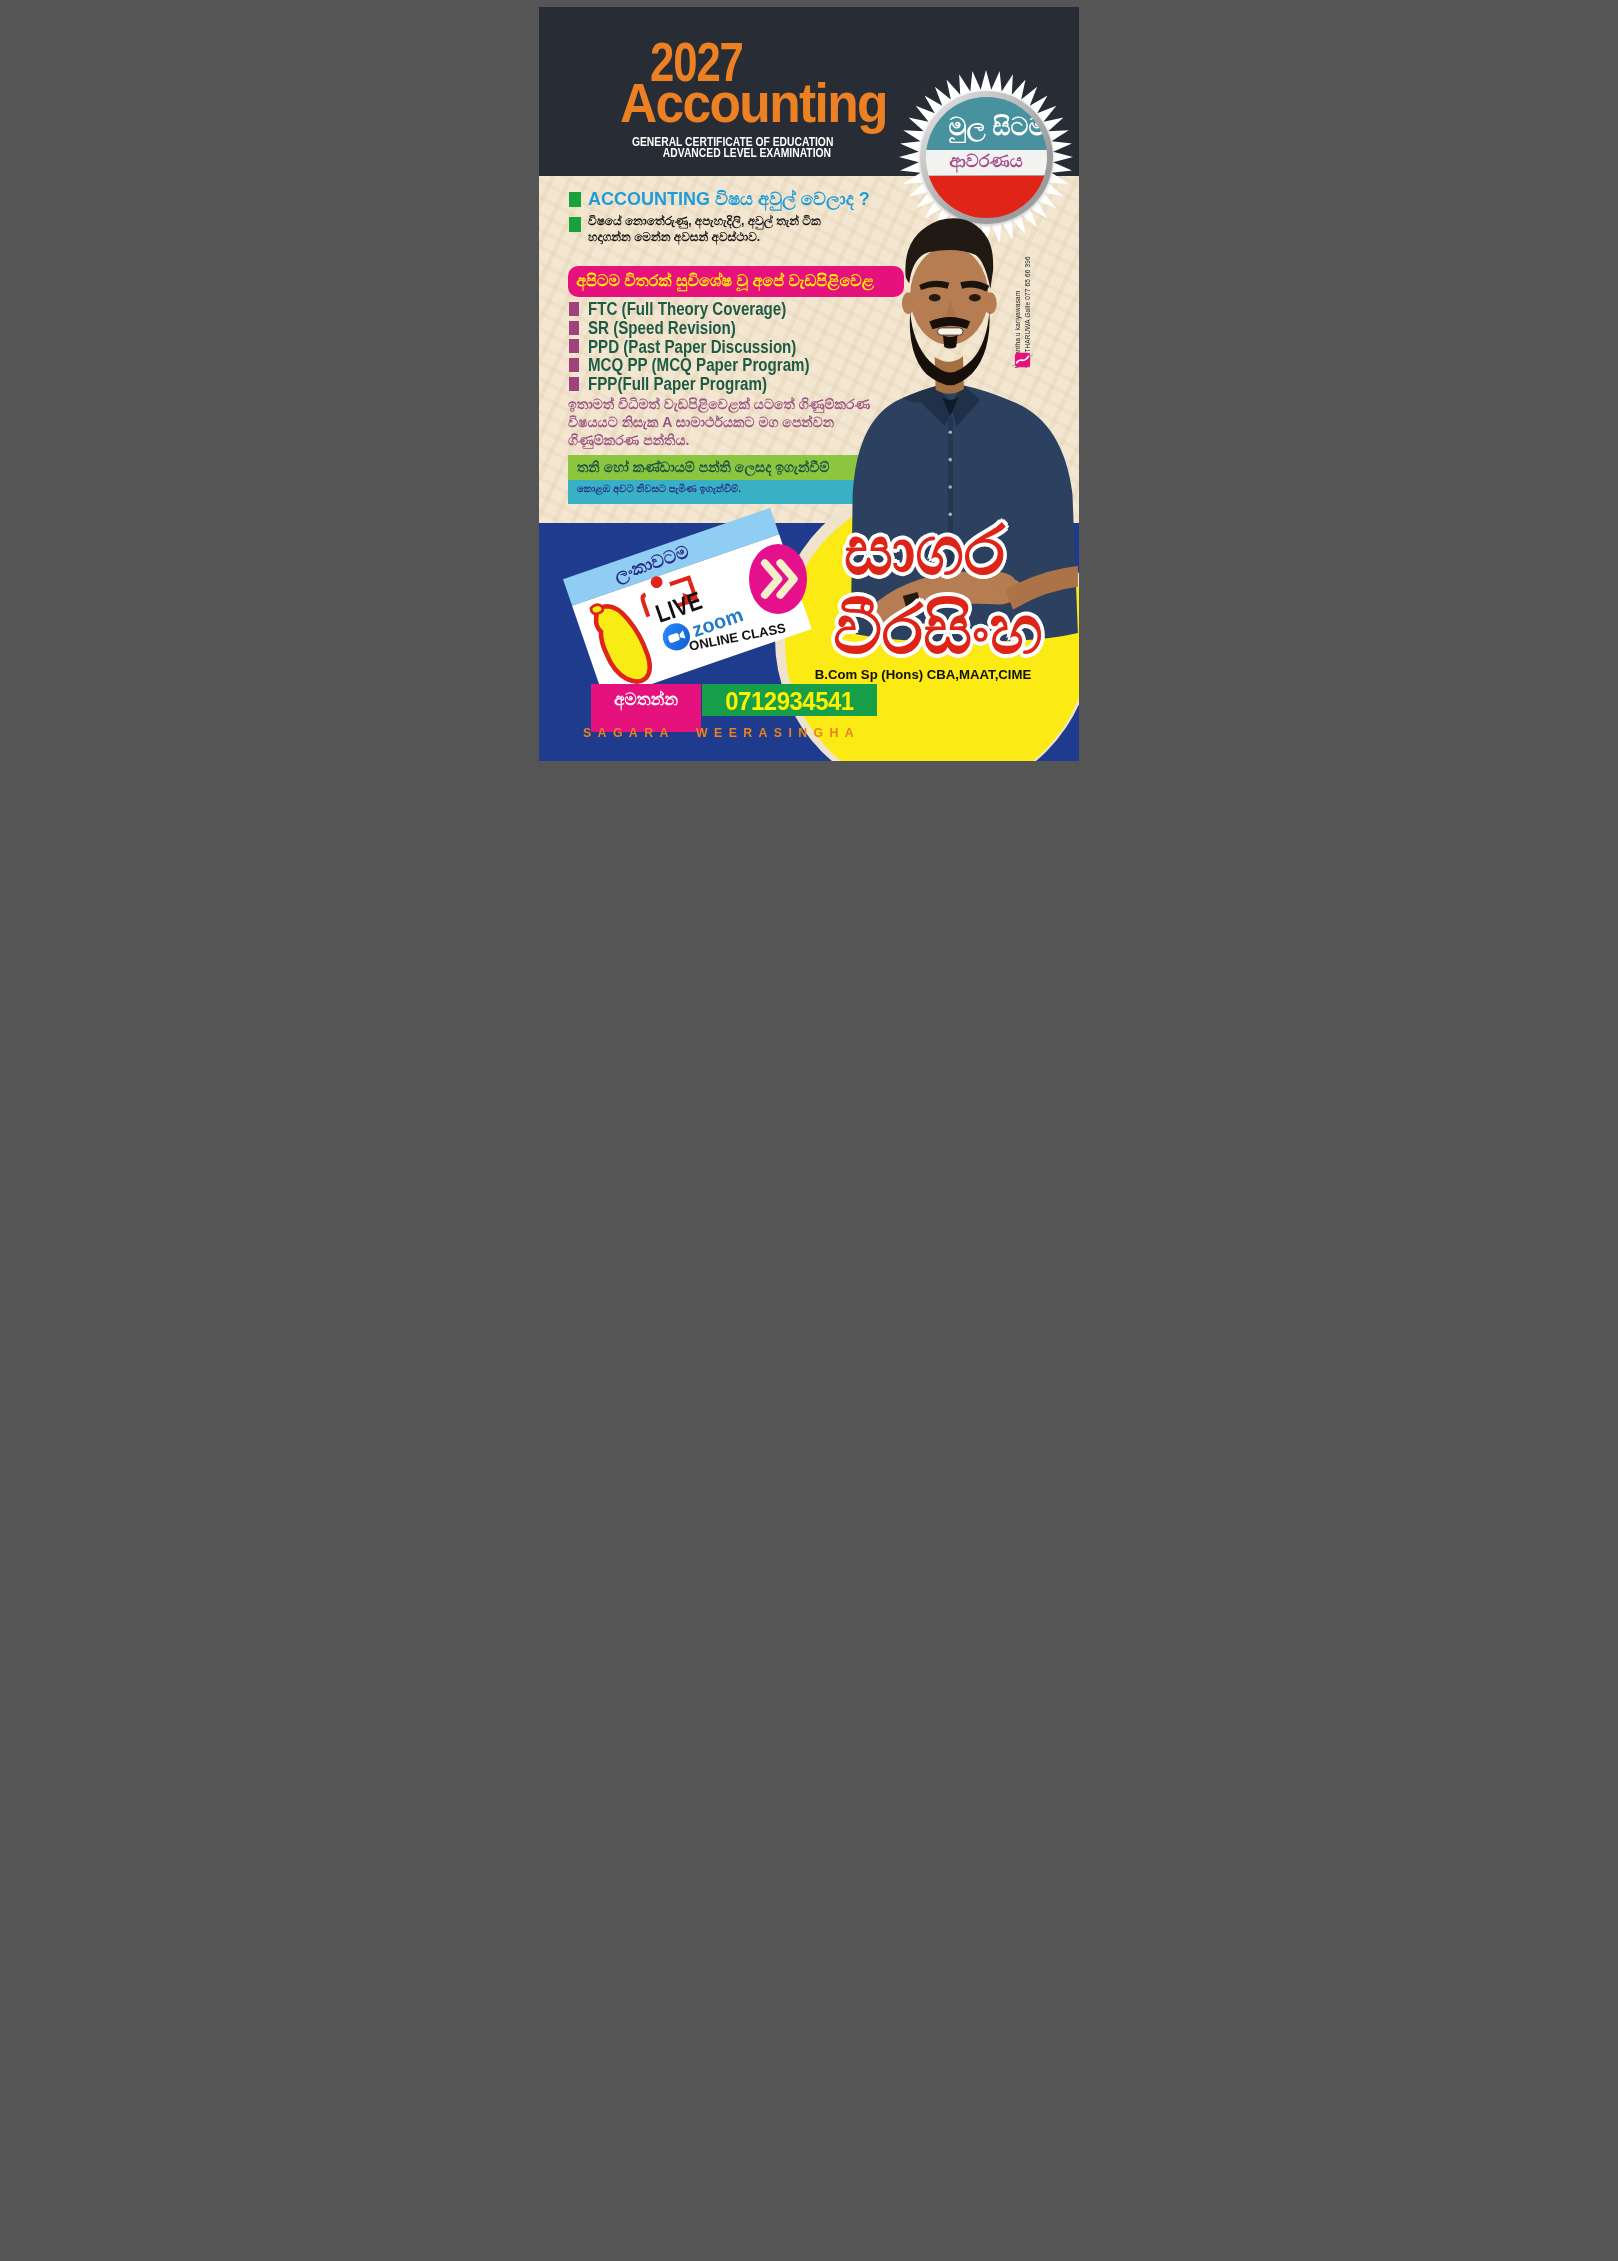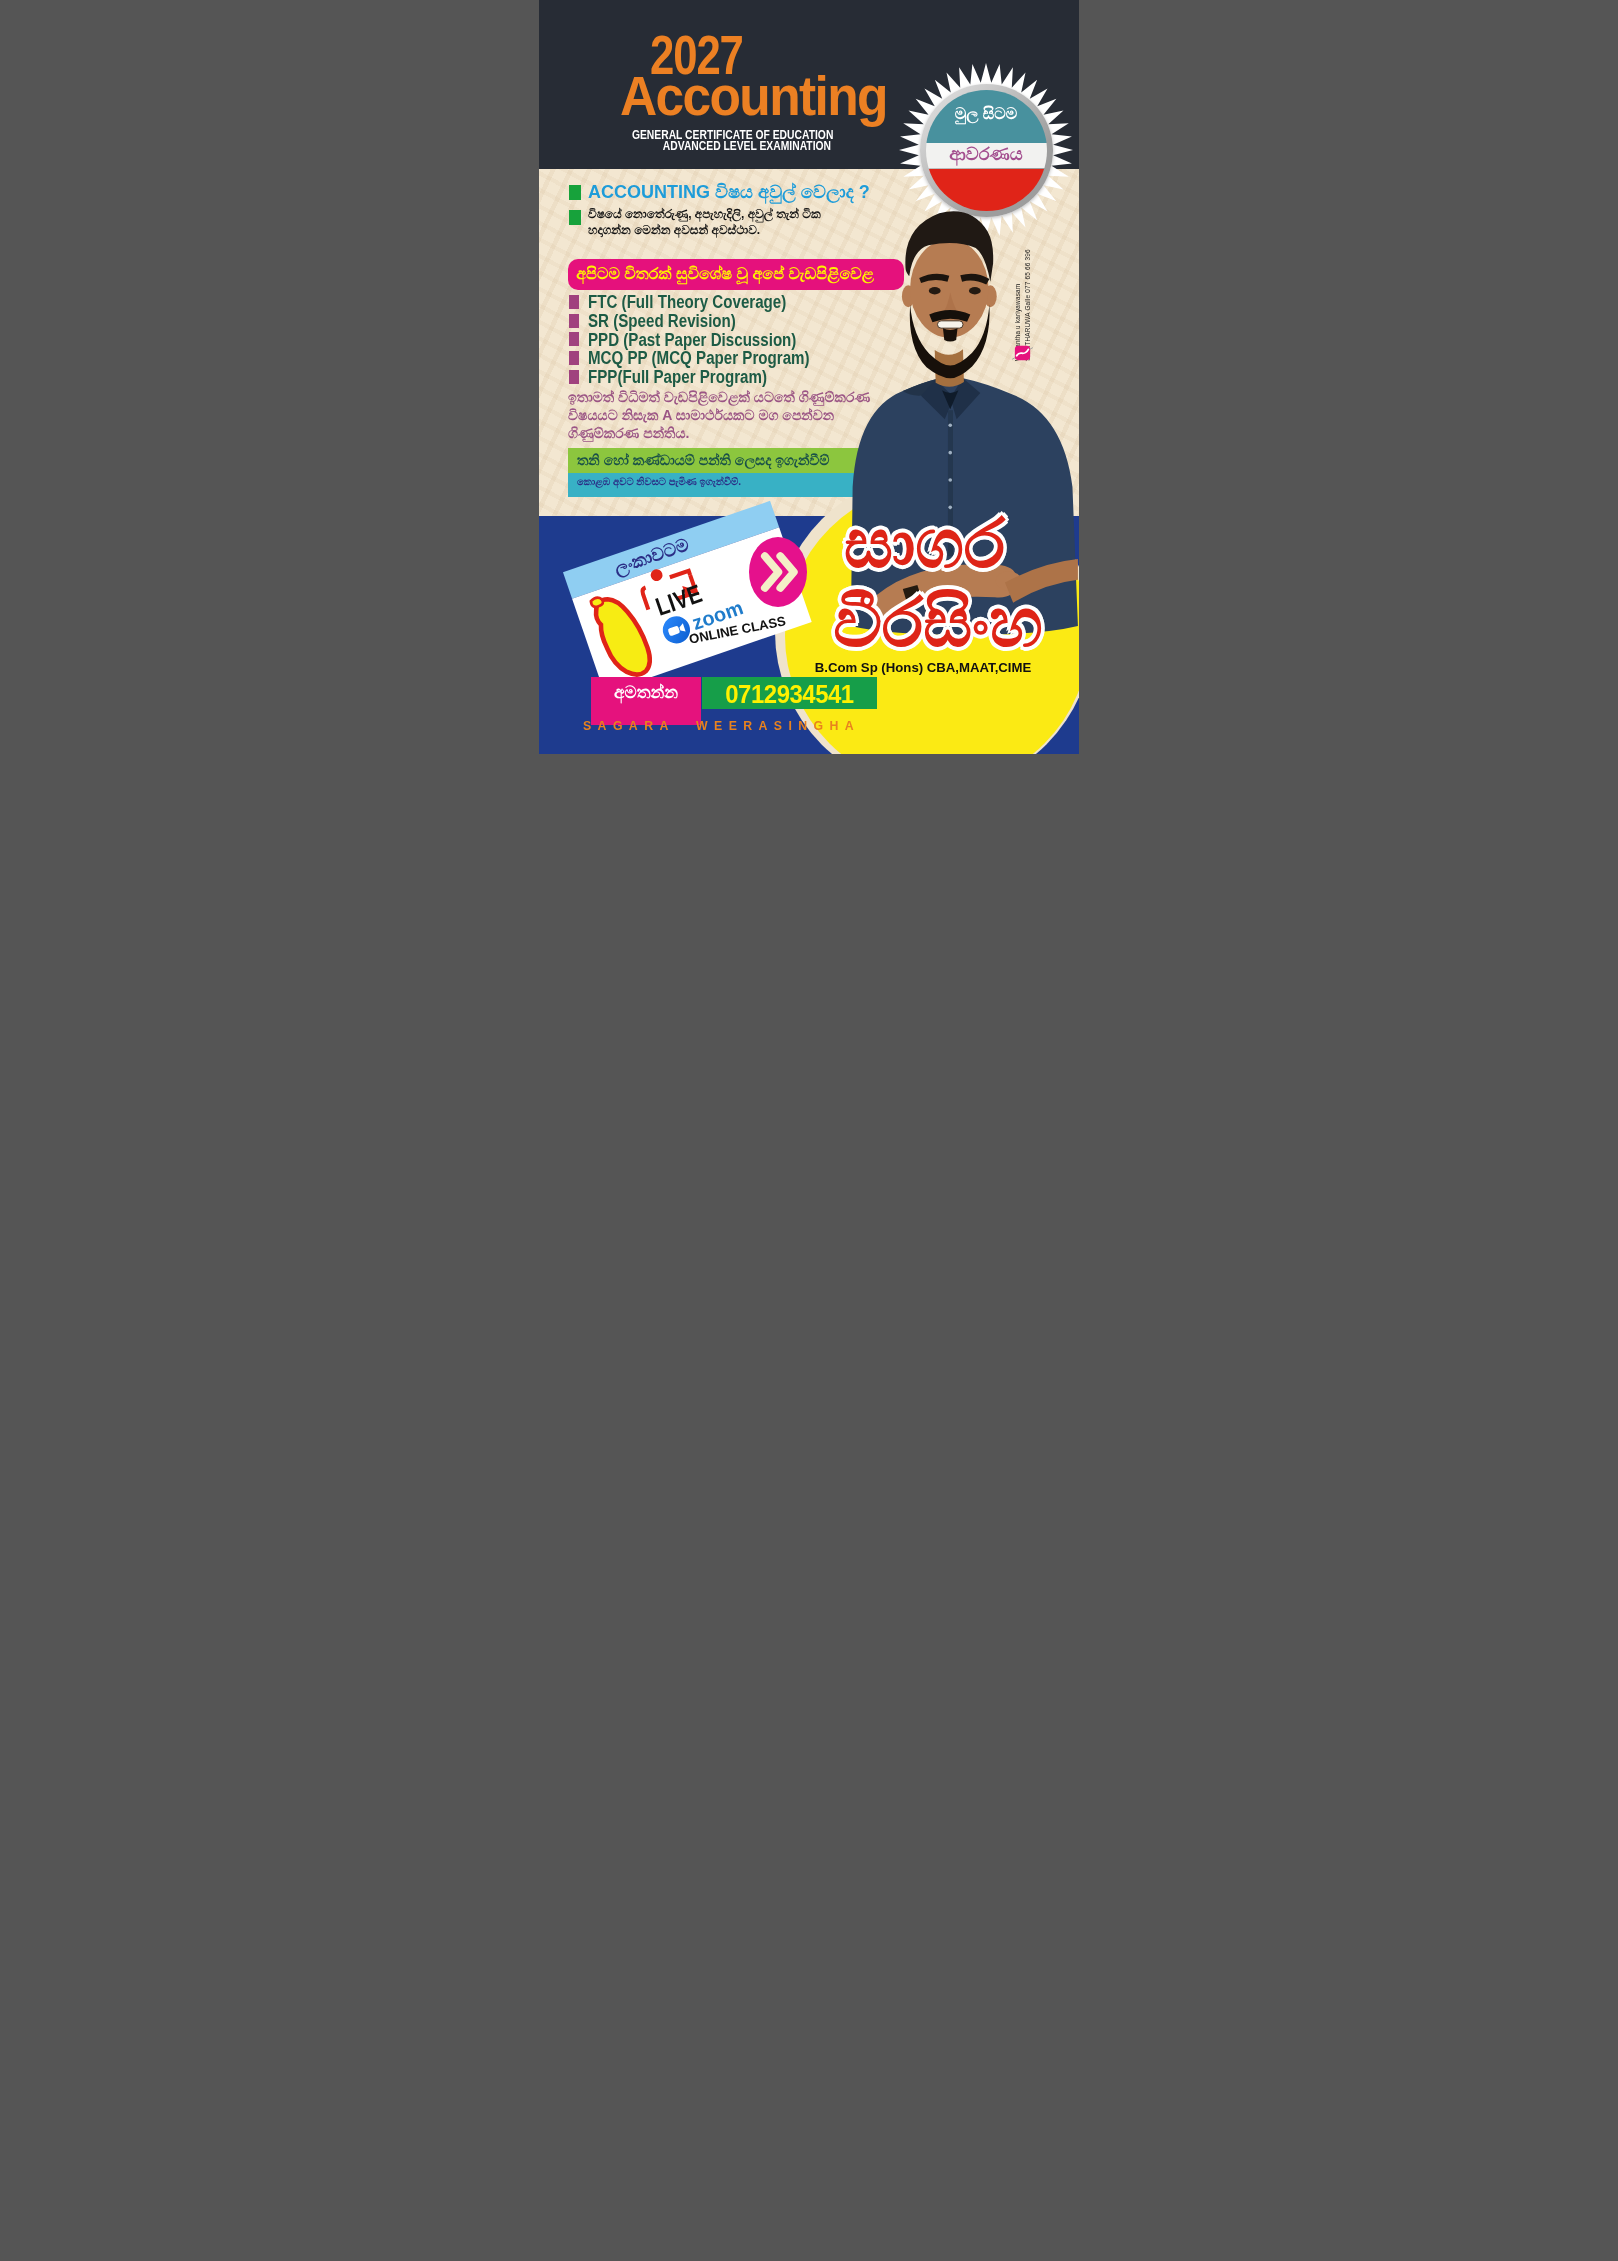--- a/index.html
+++ b/index.html
@@ -1,17 +1,17 @@
 <!DOCTYPE html>
 <html style="font-size:7.3px"><head>
 <meta charset="utf-8">
 <style>
   html,body{margin:0;padding:0;background:#555;}
   #page{
-    position:relative;width:540px;height:754px;margin:0 auto;overflow:hidden;
+    position:relative;width:540px;height:754px;margin:7px auto;overflow:hidden;
     font-family:"Liberation Sans",sans-serif;
     background:
       repeating-linear-gradient(115deg, rgba(201,172,132,.14) 0 4.6px, rgba(0,0,0,0) 4.6px 16.4px),
       repeating-linear-gradient(28deg, rgba(201,172,132,.10) 0 4.1px, rgba(0,0,0,0) 4.1px 14.6px),
       #F3E7D1;
   }
   .abs{position:absolute;}
   
   .header{left:0;top:0;width:540px;height:169px;background:#272C35;}
   .year{left:111px;top:27px;font-size:56px;font-weight:bold;color:#EC8023;line-height:1;
@@ -22,22 +22,22 @@
        font-size:12.3px;line-height:10.5px;transform:scaleX(.84);transform-origin:right top;white-space:nowrap;}
   
   .badge{left:360px;top:63px;width:174px;height:174px;}
   .badge svg{position:absolute;left:0;top:0;}
   .badge-ring{position:absolute;left:20.5px;top:20.5px;width:133px;height:133px;border-radius:50%;
       background:linear-gradient(135deg,#e8e8e8,#9d9d9d 70%);box-shadow:0 1.4px 3.7px rgba(0,0,0,.25);}
   .badge-inner{position:absolute;left:26.5px;top:26.5px;width:121px;height:121px;border-radius:50%;overflow:hidden;}
   .badge-teal{position:absolute;left:0;top:0;width:121px;height:53px;background:#48919E;}
   .badge-white{position:absolute;left:0;top:53px;width:121px;height:25.6px;background:#F2F2F0;}
   .badge-red{position:absolute;left:0;top:79px;width:121px;height:42px;background:#E02418;}
-  .badge-t1{position:absolute;left:0;top:15.5px;width:121px;text-align:center;color:#fff;
-      font-size:16px;font-weight:bold;}
+  .badge-t1{position:absolute;left:0;top:15.5px;width:121px;text-align:right;color:#fff;
+      font-size:25px;font-weight:bold;}
   .badge-t2{position:absolute;left:0;top:54px;width:121px;text-align:center;color:#A34F8F;
       font-size:18px;font-weight:bold;}
   
   .credit{left:474px;top:182px;width:22px;height:179px;}
   .credit-inner{position:absolute;left:0;top:0;width:179px;height:22px;transform-origin:0 0;
       transform:rotate(-90deg) translateX(-179px);color:#1a1a1a;}
   .credit-inner div{white-space:nowrap;font-size:6.4px;line-height:10px;letter-spacing:0.2px;}
   .pub-logo{left:473px;top:344px;}
   
   .gbullet{width:12px;height:14.6px;background:#17A23B;}

